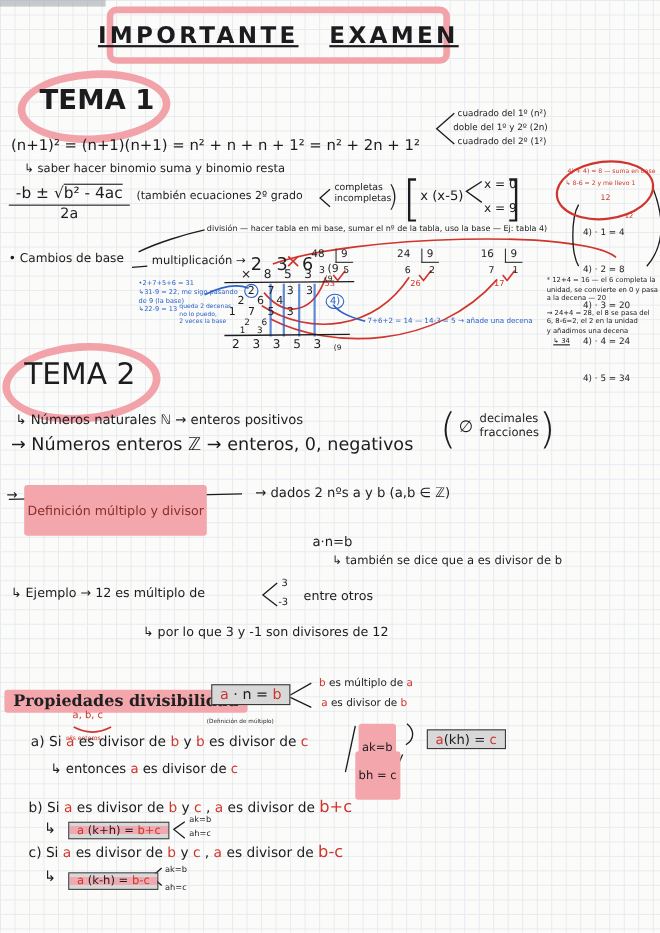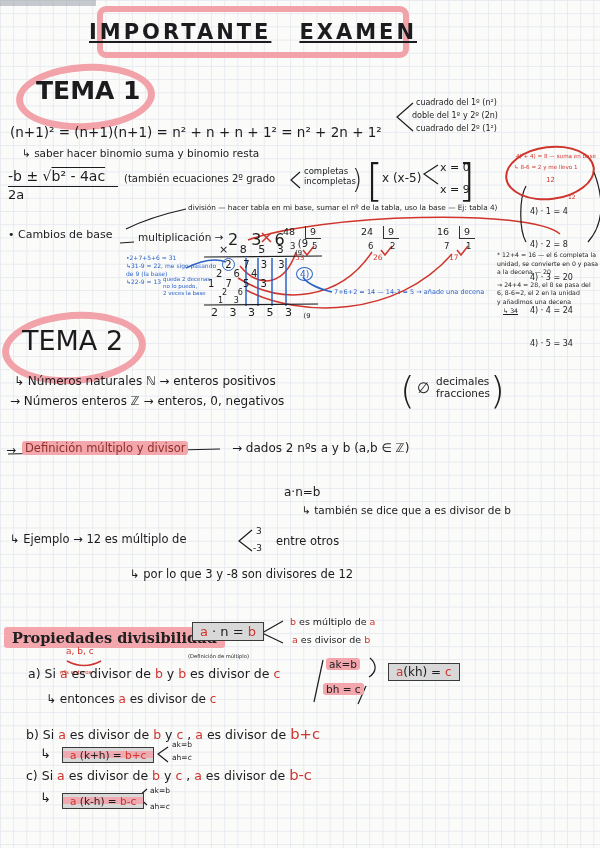--- a/index.html
+++ b/index.html
@@ -12,28 +12,28 @@
   .abs{position:absolute;white-space:nowrap}
   .ink-r{color:#cf352c}
   .ink-k{color:#1c1c1e}
   .ink-rb{color:#cf352c;font-size:118%}
   .ink-sub{font-size:62%;vertical-align:-2px;letter-spacing:0}
   .ink-circ{display:inline-block;border:1.4px solid #2c63c8;border-radius:50%;
     width:11px;height:11px;line-height:11px;text-align:center;letter-spacing:0;margin-right:1px}
   .digits{letter-spacing:4px}
   .blue{color:#2c63c8}
   .red{color:#cf352c}
-  .hl{background:#f3a6ac;border-radius:3px;padding:0 3px}
+  .hl{background:#f3a6ac;border-radius:3px;padding:16px 3px}
   .gbox{background:linear-gradient(180deg,#d8d8d8 22%,#eeaab0 22%,#eeaab0 74%,#d8d8d8 74%);
     border:1.6px solid #3a3a3a;padding:1px 7px;display:inline-block}
   .pinkellipse{position:absolute;border:7px solid #f2a2a9;border-radius:50%}
   .titlebox{position:absolute;border:6px solid #f2a2a9;border-radius:9px;
     display:flex;align-items:center;justify-content:center;gap:28px}
   .titleword{font-size:21px;font-weight:bold;letter-spacing:3px;text-decoration:underline}
-  .frac{position:absolute;text-align:left}
+  .frac{position:absolute;text-align:center}
   .frac .bar{border-top:1.8px solid #1c1c1e;margin-top:2px}
   .radical{text-decoration:overline}
   .stack{display:inline-flex;flex-direction:column;line-height:1.15}
   .bigglyph{font-weight:300}
   .divgrp{position:absolute;font-size:9.5px}
   .divgrp .dd{position:absolute;left:0;top:0}
   .divgrp .dv{position:absolute;left:22px;top:0;border-left:1.4px solid #333;border-bottom:1.4px solid #333;padding:0 5px 1px 4px}
   .divgrp .re{position:absolute;left:7px;top:15px;font-size:8.5px}
   .divgrp .qu{position:absolute;left:29px;top:15px;font-size:8.5px}
   .divgrp .ca{position:absolute;left:12px;top:27px;font-size:7.5px;color:#cf352c}
@@ -190,40 +190,40 @@
     <div>a la decena — 20</div>
     <div style="margin-top:4px">→ 24+4 = 28, el 8 se pasa del</div>
     <div>6, 8-6=2, el 2 en la unidad</div>
     <div>y añadimos una decena</div>
     <div style="text-decoration:underline;margin-left:6px">↳ 34</div>
   </div>
 
   <div class="pinkellipse" style="left:2px;top:312px;width:130px;height:58px;transform:rotate(-4deg)"></div>
   <div class="abs" style="left:22px;top:325px;font-size:27px;font-weight:normal">TEMA 2</div>
   <div class="abs" style="left:14px;top:374px;font-size:12px">↳ Números naturales ℕ → enteros positivos</div>
-  <div class="abs" style="left:10px;top:394px;font-size:12px">→ Números enteros ℤ → enteros, 0, negativos</div>
+  <div class="abs" style="left:10px;top:394px;font-size:16px">→ Números enteros ℤ → enteros, 0, negativos</div>
   <div class="abs bigglyph" style="left:400px;top:368px;font-size:38px">(</div>
   <div class="abs" style="left:417px;top:379px;font-size:15px">∅</div>
   <div class="abs stack" style="left:436px;top:375px;font-size:10.5px">
     <span>decimales</span>
     <span>fracciones</span>
   </div>
   <div class="abs bigglyph" style="left:490px;top:368px;font-size:38px">)</div>
 
   <div class="abs" style="left:6px;top:443px;font-size:12px">→</div>
   <div class="abs hl" style="left:22px;top:441px;font-size:11.5px;color:#8c2f28">Definición múltiplo y divisor</div>
   <div class="abs" style="left:232px;top:441px;font-size:12px">→ dados 2 nºs a y b (a,b ∈ ℤ)</div>
   <div class="abs" style="left:284px;top:485px;font-size:12px">a·n=b</div>
   <div class="abs" style="left:302px;top:504px;font-size:10.5px">↳ también se dice que a es divisor de b</div>
 
   <div class="abs" style="left:10px;top:532px;font-size:11.5px">↳ Ejemplo → 12 es múltiplo de</div>
   <div class="abs" style="left:256px;top:526px;font-size:9px">3</div>
   <div class="abs" style="left:253px;top:543px;font-size:9px">-3</div>
   <div class="abs" style="left:276px;top:534px;font-size:11.5px">entre otros</div>
-  <div class="abs" style="left:130px;top:567px;font-size:11.5px">↳ por lo que 3 y -8 son divisores de 12</div>
+  <div class="abs" style="left:130px;top:567px;font-size:11.5px">↳ por lo que 3 y -1 son divisores de 12</div>
 
   <div class="abs hl serifbold" style="left:4px;top:627px;font-size:14.5px;padding:2px 8px;color:#202020">Propiedades divisibilidad</div>
   <div class="abs red" style="left:66px;top:646px;font-size:9px">a, b, c</div>
   <div class="abs red" style="left:60px;top:669px;font-size:5.5px">nºs enteros</div>
   <div class="abs gbox" style="left:192px;top:622px;font-size:13px;background:#d8d8d8"><span class="ink-r">a </span><span class="ink-k">· n = </span><span class="ink-r">b</span></div>
   <div class="abs" style="left:188px;top:653px;font-size:5.2px">(Definición de múltiplo)</div>
   <div class="abs" style="left:290px;top:616px;font-size:9.5px"><span class="ink-r">b</span><span class="ink-k"> es múltiplo de </span><span class="ink-r">a</span></div>
   <div class="abs" style="left:292px;top:634px;font-size:9.5px"><span class="ink-r">a</span><span class="ink-k"> es divisor de </span><span class="ink-r">b</span></div>
 
   <div class="abs" style="left:28px;top:666px;font-size:12.5px"><span class="ink-k">a) Si </span><span class="ink-r">a</span><span class="ink-k"> es divisor de </span><span class="ink-r">b</span><span class="ink-k"> y </span><span class="ink-r">b</span><span class="ink-k"> es divisor de </span><span class="ink-r">c</span></div>

